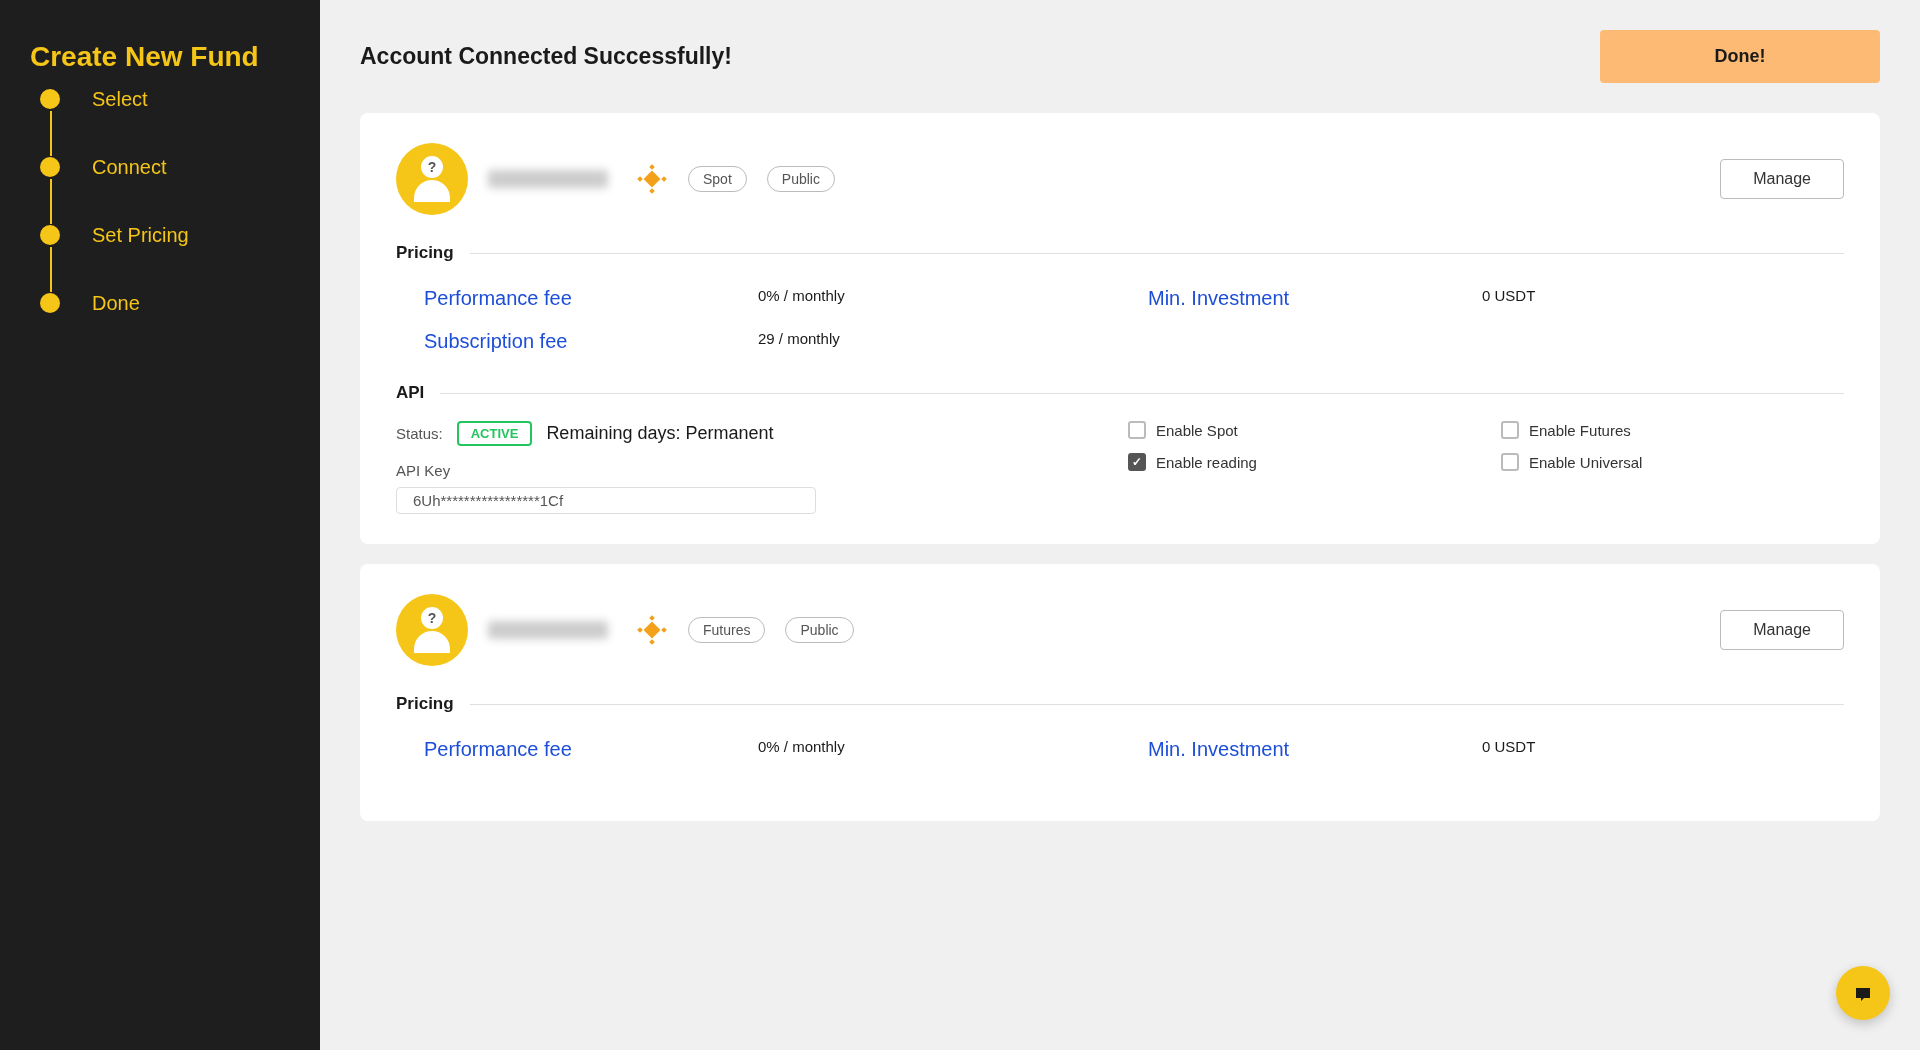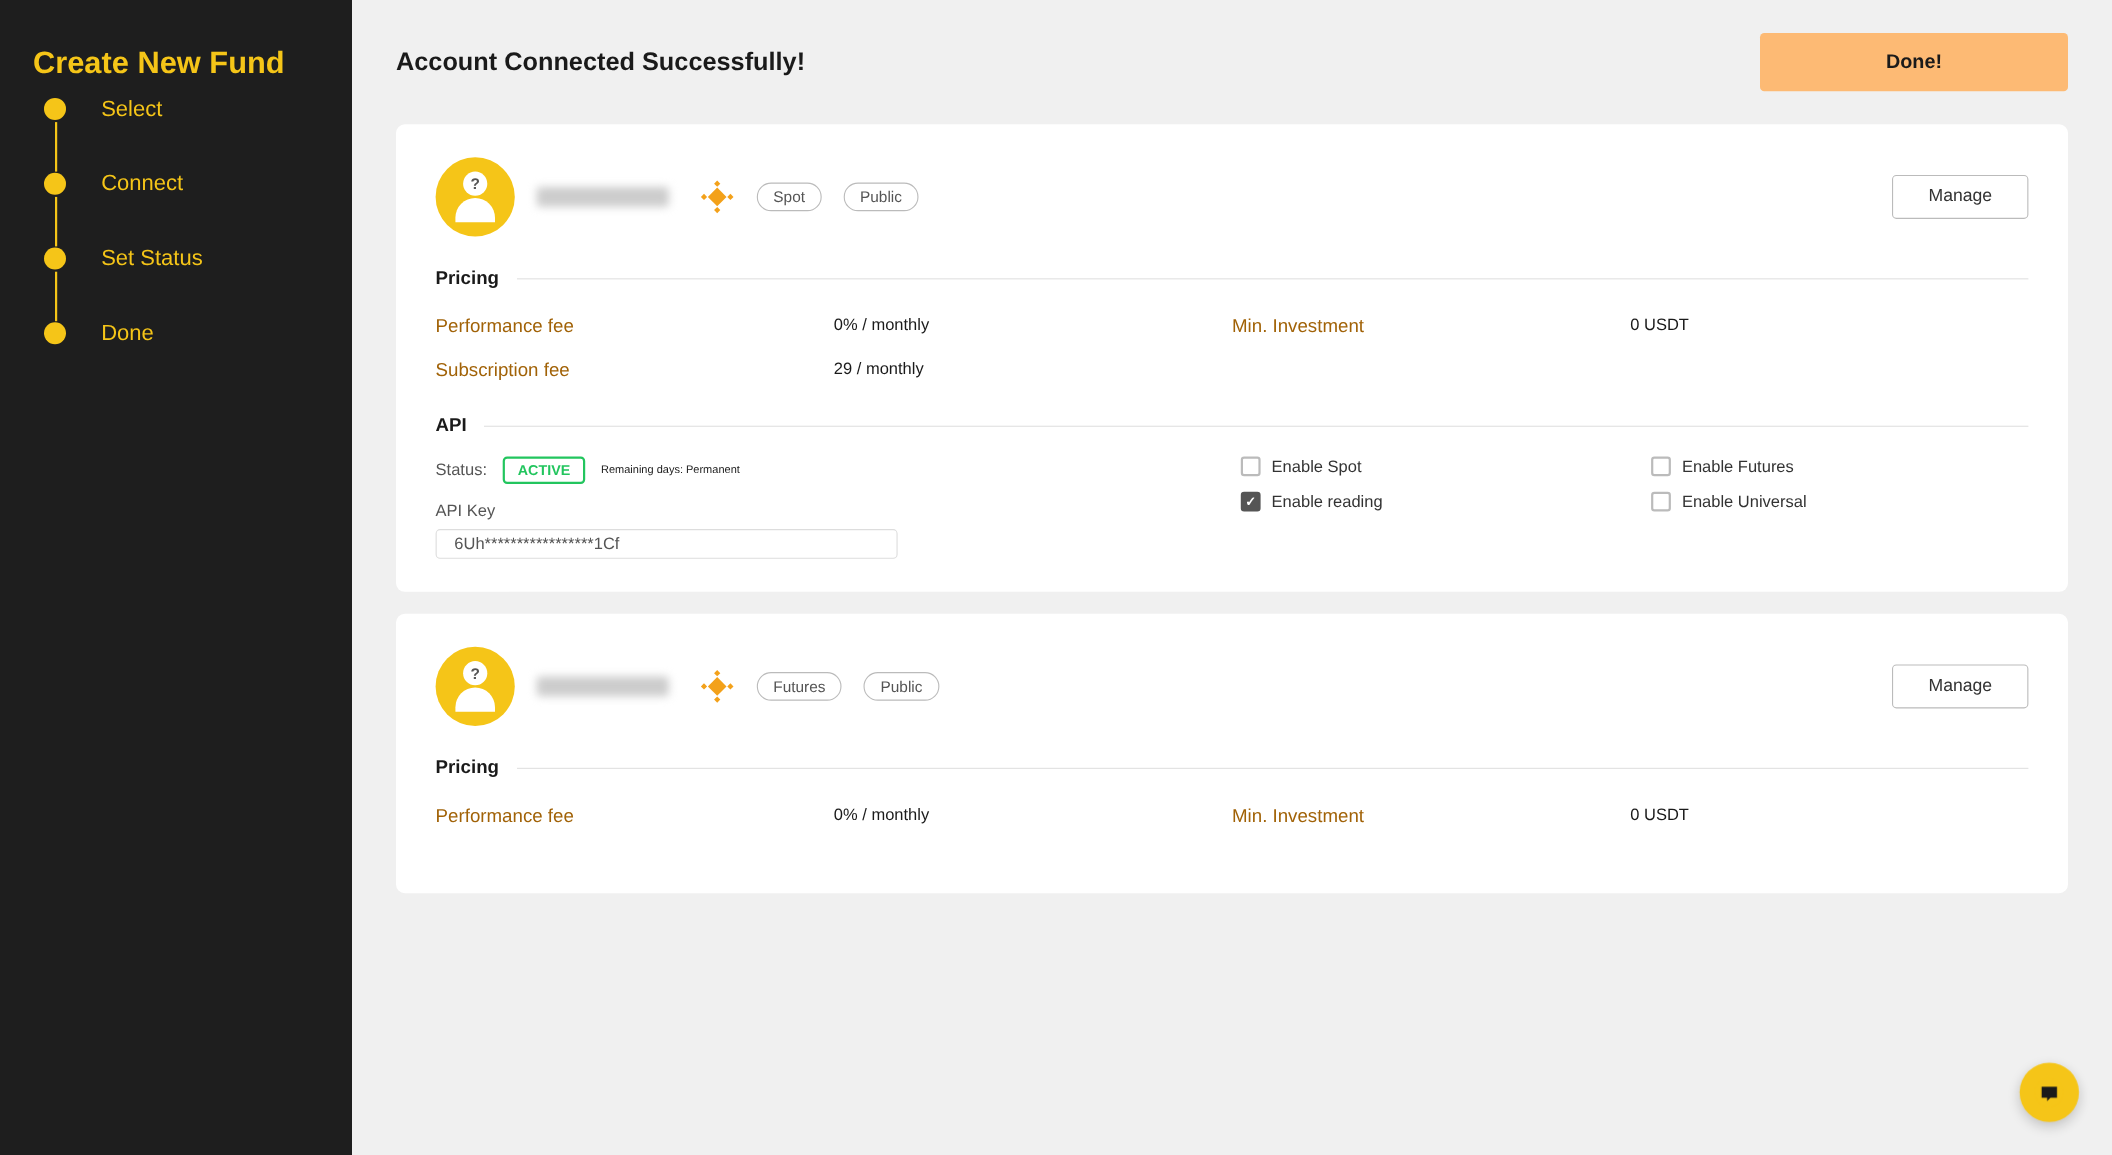--- a/index.html
+++ b/index.html
@@ -186,23 +186,24 @@
       height: 1px;
       background: #e0e0e0;
     }
     .pricing-grid {
       display: grid;
       grid-template-columns: 1fr 1fr 1fr 1fr;
       gap: 8px 0;
       margin-bottom: 24px;
     }
     .pricing-label {
-      font-size: 17px;
-      color: #a16207;
+      font-size: 20px;
+      color: #1d4ed8;
       padding: 6px 0;
+      margin-left: 28px;
     }
     .pricing-value {
       font-size: 15px;
       color: #1a1a1a;
       font-weight: 500;
       padding: 6px 0;
     }
 
     
     .api-grid {
@@ -224,21 +225,21 @@
     }
     .status-badge-active {
       padding: 3px 12px;
       border: 2px solid #22c55e;
       border-radius: 4px;
       color: #22c55e;
       font-size: 13px;
       font-weight: 700;
     }
     .remaining-text {
-      font-size: 10px;
+      font-size: 18px;
       color: #1a1a1a;
       font-weight: 500;
     }
     .api-key-label {
       font-size: 15px;
       color: #555;
       margin-bottom: 8px;
     }
     .api-key-input {
       width: 100%;
@@ -322,21 +323,21 @@
       <span class="step-label">Select</span>
     </div>
     <div class="step-connector"></div>
     <div class="step-item">
       <div class="step-dot"></div>
       <span class="step-label">Connect</span>
     </div>
     <div class="step-connector"></div>
     <div class="step-item">
       <div class="step-dot"></div>
-      <span class="step-label">Set Status</span>
+      <span class="step-label">Set Pricing</span>
     </div>
     <div class="step-connector"></div>
     <div class="step-item">
       <div class="step-dot"></div>
       <span class="step-label">Done</span>
     </div>
   </div>
 </div>
 
 <div class="main">

